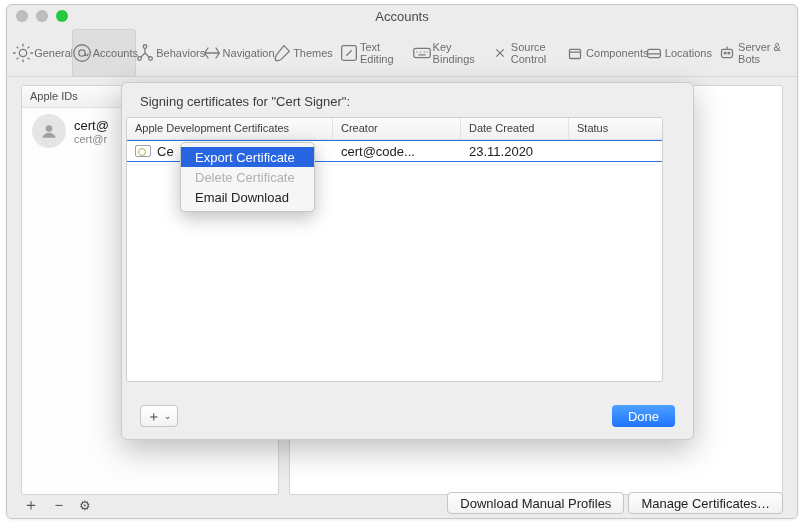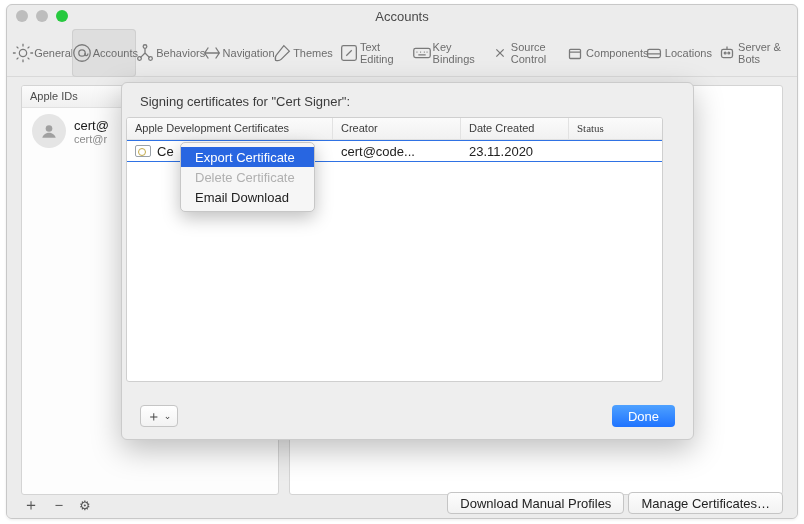--- a/index.html
+++ b/index.html
@@ -91,21 +91,21 @@
   .sheet-title{font-size:13px;color:#3c3c3c;padding:11px 18px 8px;}
   .cert-table{
     position:absolute;left:4px;top:34px;width:537px;height:265px;
     border:1px solid #cfcfcf;border-radius:3px;background:#fff;overflow:hidden;
   }
   .ct-head{
     display:flex;height:22px;background:linear-gradient(#fbfbfb,#f1f1f1);
     border-bottom:1px solid #e0e0e0;font-size:11px;color:#3c3c3c;
   }
   .ct-head div{padding:4px 8px;border-right:1px solid #e2e2e2;}
-  .col1{width:206px;}.col2{width:128px;}.col3{width:108px;}.col4{flex:1;border-right:none!important;font-family:Liberation Serif, serif;}
+  .col1{width:206px;}.col2{width:128px;}.col3{width:108px;}.col4{flex:1;border-right:none!important;}
   .ct-row{
     display:flex;align-items:center;height:22px;font-size:13px;
     border:1.5px solid #2f72e4;border-left:none;border-right:none;
     background:#fff;
   }
   .ct-row>div{padding:2px 8px;height:100%;display:flex;align-items:center;}
   .ct-row .col1{width:206px;display:flex;gap:6px;}
   .cert-ico{width:16px;height:12px;border:1px solid #9aa1a8;border-radius:2px;position:relative;background:#fff;}
   .cert-ico::before{content:"";position:absolute;left:2px;top:2px;width:6px;height:6px;border:1px solid #c2a94a;border-radius:50%;}
   .sheet-ftr{

